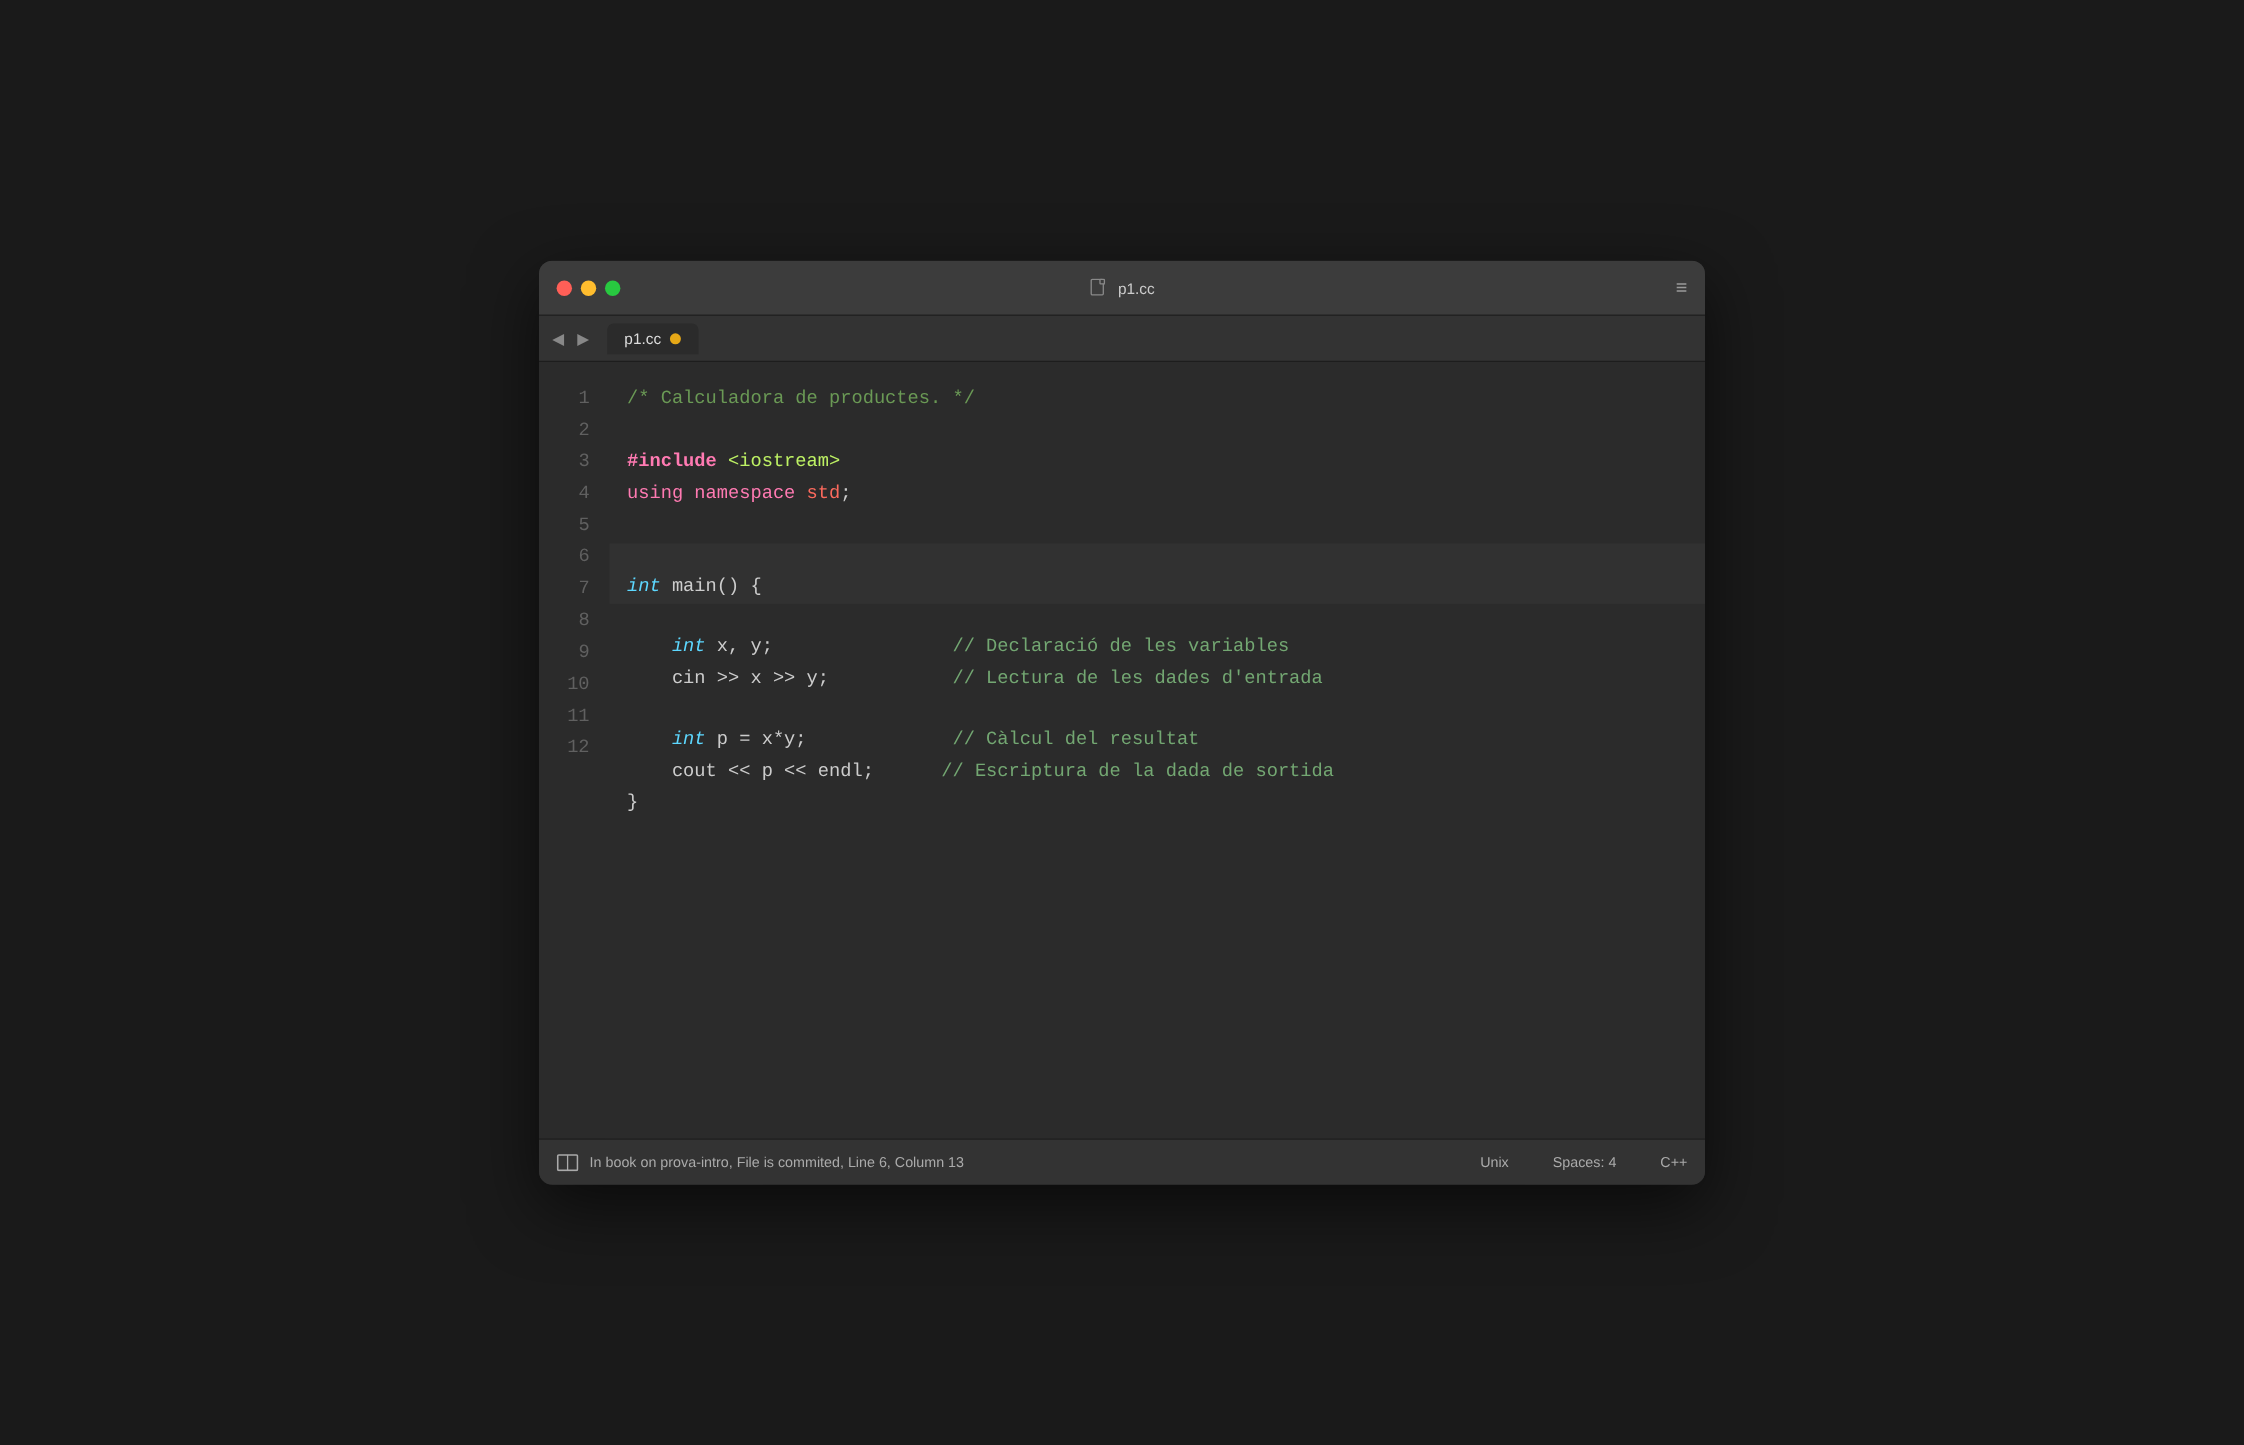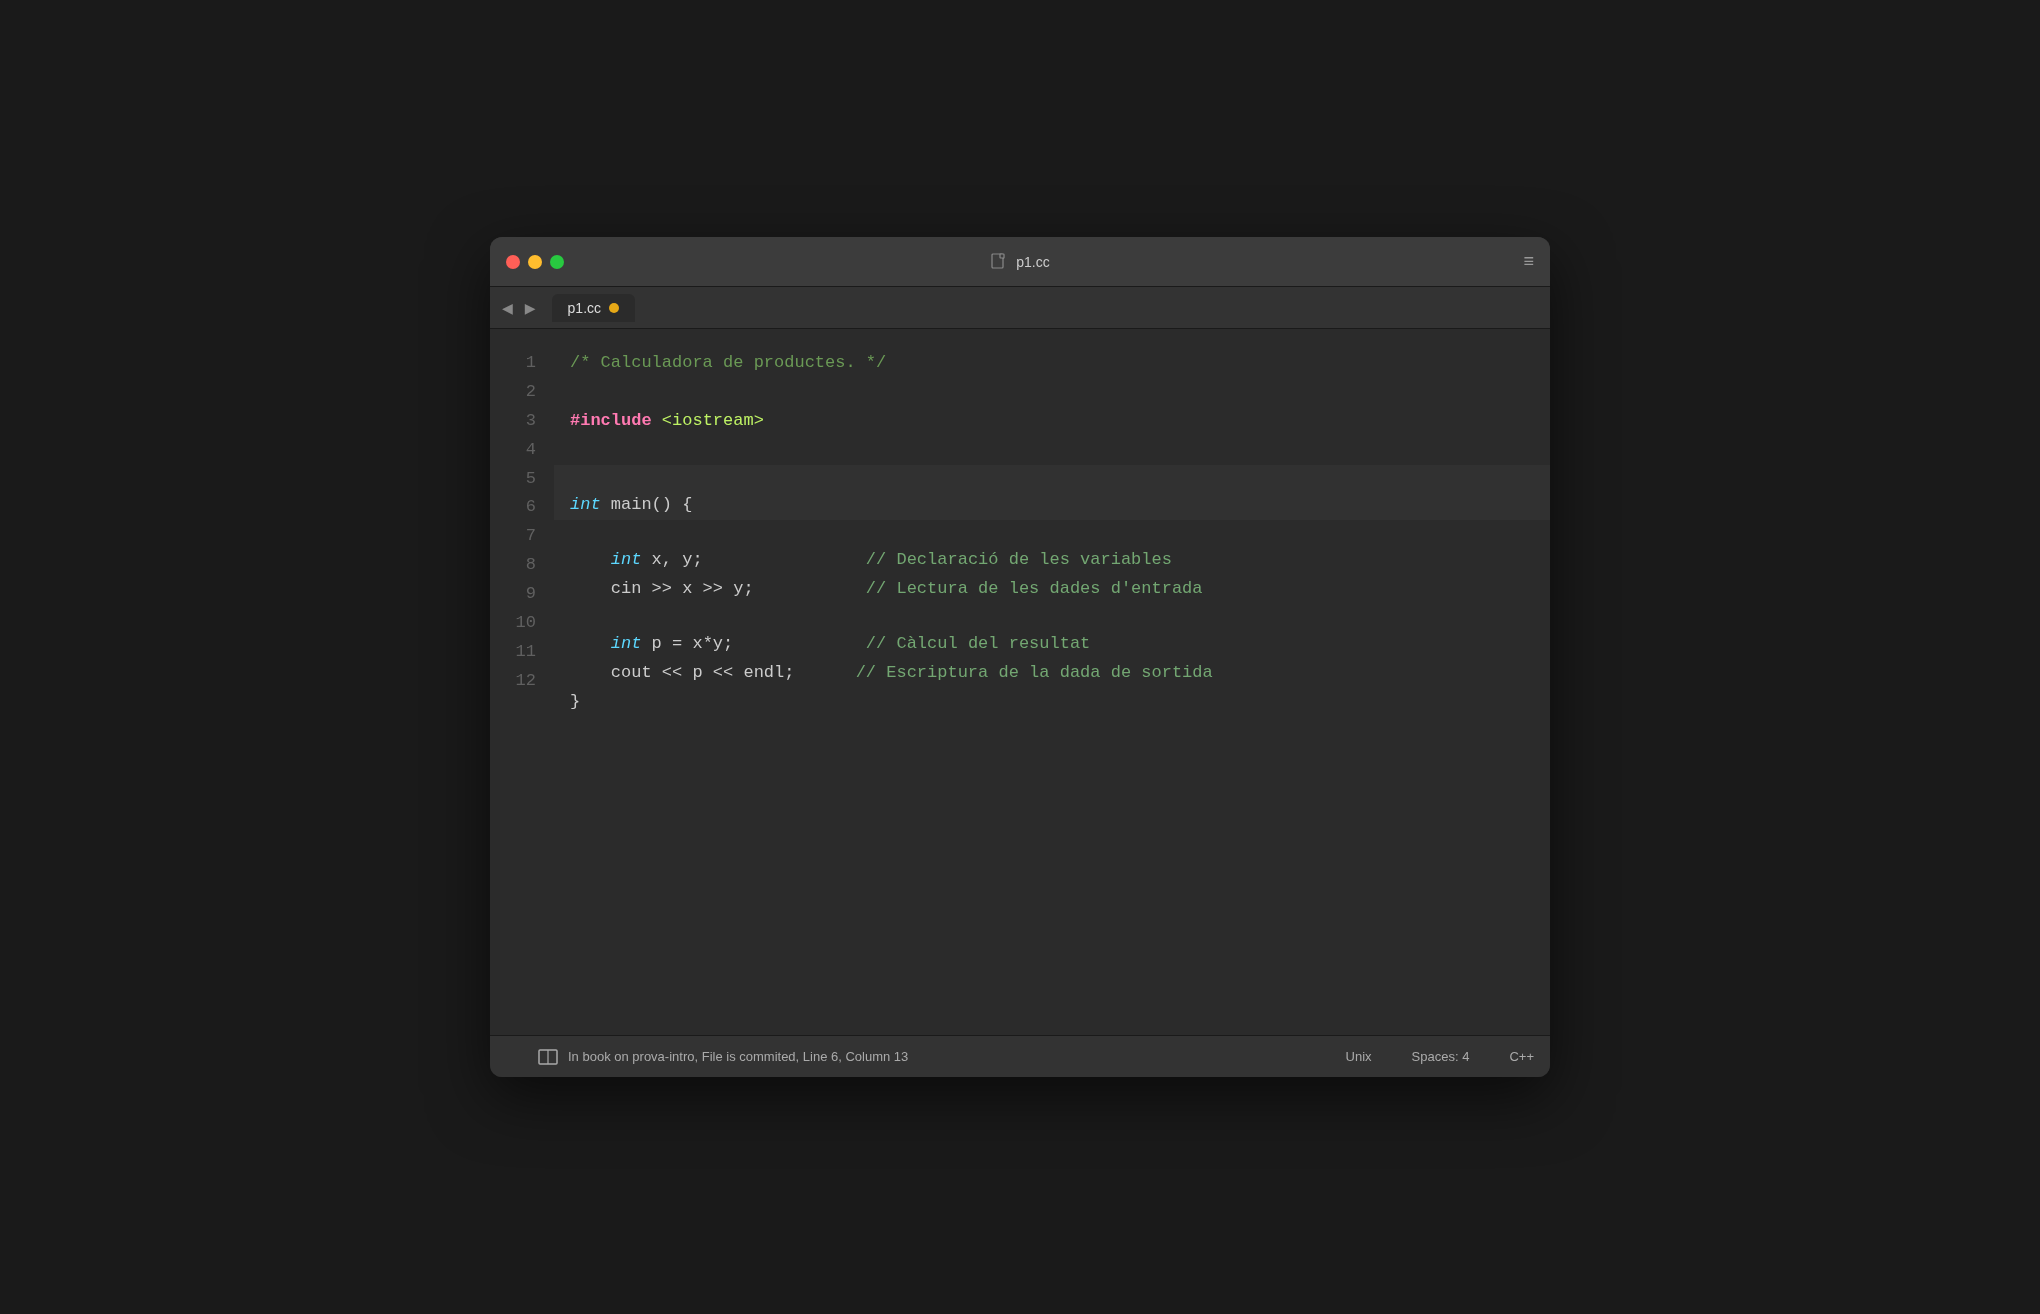--- a/index.html
+++ b/index.html
@@ -192,21 +192,20 @@
       font-size: 13px;
       gap: 0;
       flex-shrink: 0;
     }
 
     .status-left {
       display: flex;
       align-items: center;
       gap: 10px;
       flex: 1;
-      margin-left: 32px;
     }
 
     .status-right {
       display: flex;
       align-items: flex-end;
       gap: 40px;
     }
   </style>
 </head>
 <body>
@@ -261,20 +260,23 @@
       <div class="code-line">
         <span class="c-comment">/* Calculadora de productes. */</span>
       </div>
 
       <div class="code-line">&nbsp;</div>
 
       <div class="code-line">
         <span class="c-include">#include </span><span class="c-header">&lt;iostream&gt;</span>
       </div>
 
+      <div class="code-line">
+        <span class="c-keyword">using</span><span class="c-plain"> </span><span class="c-keyword">namespace</span><span class="c-plain"> </span><span class="c-namespace">std</span><span class="c-plain">;</span>
+      </div>
 
       <div class="code-line">&nbsp;</div>
 
       <div class="code-line active-line">
         <span class="c-type">int</span><span class="c-plain"> main() {</span>
       </div>
 
       <div class="code-line">
         <span class="c-plain">    </span><span class="c-type">int</span><span class="c-plain"> x, y;                </span><span class="c-comment-inline">// Declaració de les variables</span>
       </div>

